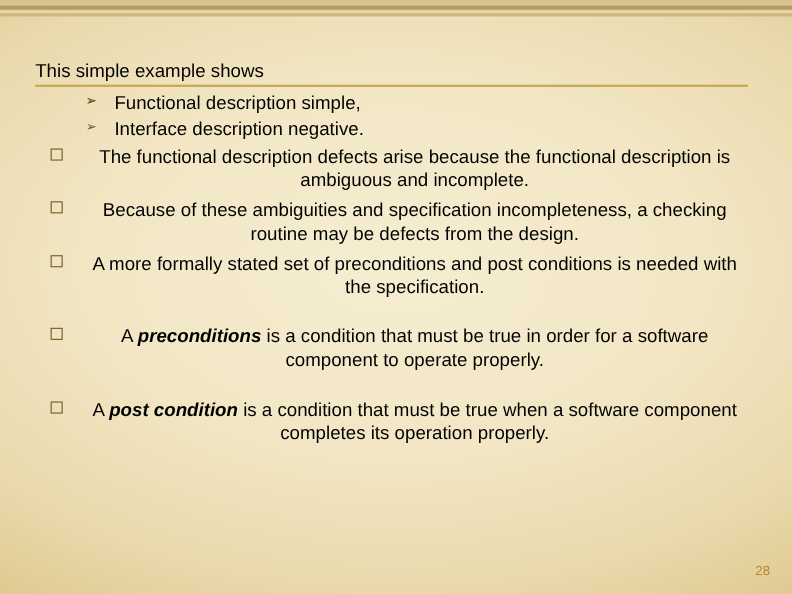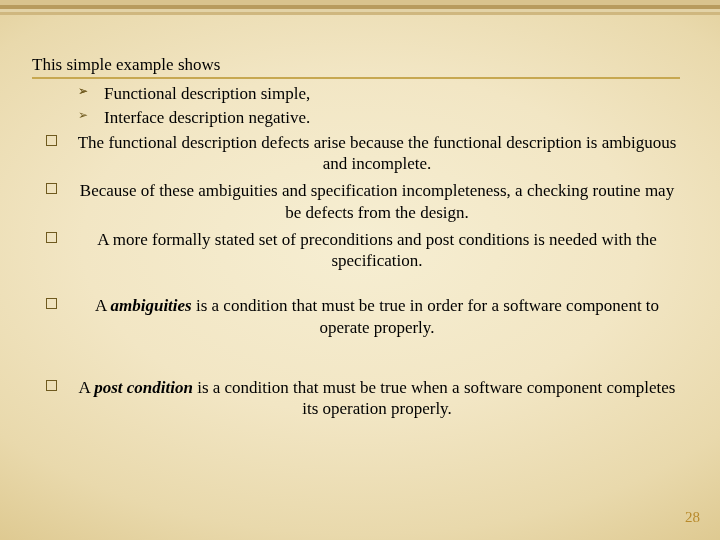--- a/index.html
+++ b/index.html
@@ -13,21 +13,21 @@
     width: 720px;
     height: 540px;
     background: radial-gradient(ellipse 110% 90% at 50% 45%,
                 #f6eed2 0%,
                 #f2e6c4 35%,
                 #e9d9ac 60%,
                 #dcc68b 80%,
                 #cdb26c 100%);
     position: relative;
     box-sizing: border-box;
-    font-family: Liberation Serif, serif;
+    font-family: Liberation Sans, sans-serif;
     color: #000;
   }
   .header-stripes {
     position: absolute;
     top: 0; left: 0; right: 0;
     height: 28px;
     display: flex;
     flex-direction: column;
   }
   .band    { width: 100%; }
@@ -87,31 +87,31 @@
     top: 3px;
     width: 11px;
     height: 11px;
     border: 1.5px solid #6f5a1f;
     box-sizing: border-box;
   }
   ul.box.group2 {
     margin-top: 24px;
   }
   ul.box.group3 {
-    margin-top: 39px;
+    margin-top: 24px;
   }
   em.term {
     font-style: italic;
     font-weight: bold;
   }
   .pagenum {
     position: absolute;
     right: 20px;
     bottom: 14px;
-    font-size: 15px;
+    font-size: 12px;
     color: #b88a2c;
   }
 </style>
 </head>
 <body>
 
 <div class="slide">
   <div class="header-stripes">
     <div class="band a"></div>
     <div class="band b"></div>
@@ -148,21 +148,21 @@
       </li>
       <li>
         <span class="mark"></span>
         <span>A more formally stated set of preconditions and post conditions is needed with the specification.</span>
       </li>
     </ul>
 
     <ul class="box group2">
       <li>
         <span class="mark"></span>
-        <span><span>A </span><em class="term">ambiguities</em><span> is a condition that must be true in order for a software component to operate properly.</span></span>
+        <span><span>A </span><em class="term">preconditions</em><span> is a condition that must be true in order for a software component to operate properly.</span></span>
       </li>
     </ul>
 
     <ul class="box group3">
       <li>
         <span class="mark"></span>
         <span><span>A </span><em class="term">post condition</em><span> is a condition that must be true when a software component completes its operation properly.</span></span>
       </li>
     </ul>
   </div>

